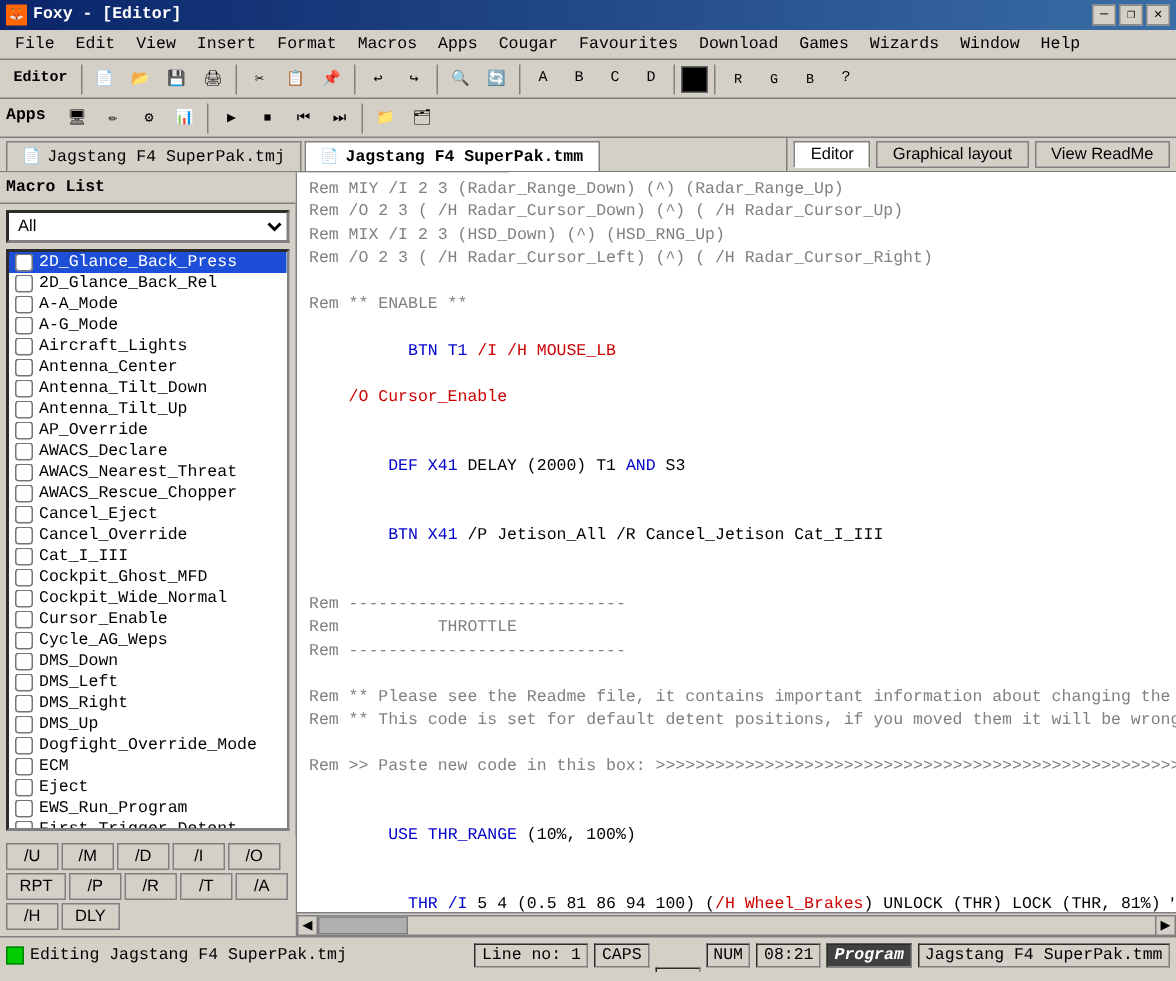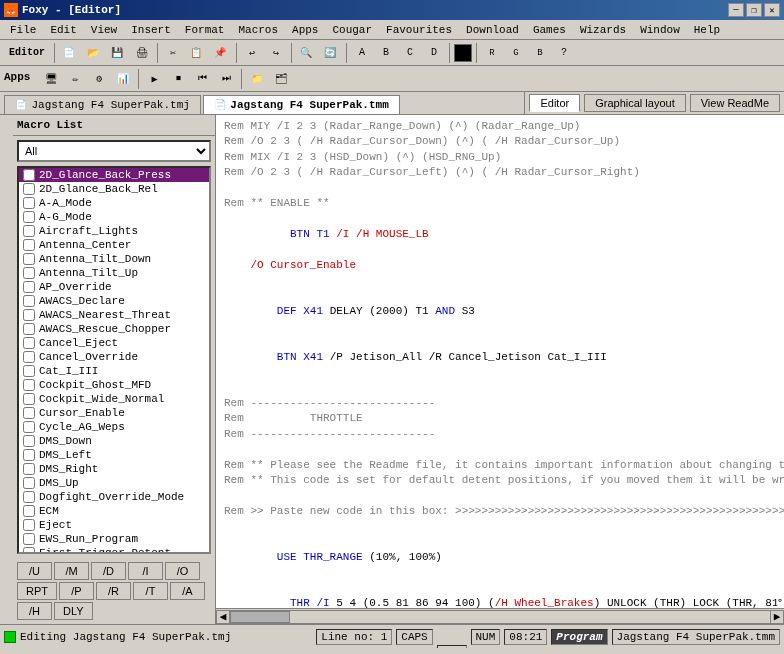--- a/index.html
+++ b/index.html
@@ -110,26 +110,25 @@
       padding: 2px 10px;
       font-size: 11px;
       border: 1px solid #808080;
       background: #d4d0c8;
       cursor: pointer;
     }
     .editor-tab-btn.active { background: white; border-bottom-color: white; }
 
     
     .left-panel {
-      width: 216px;
+      width: 198px;
       background: #d4d0c8;
       border-right: 1px solid #808080;
       display: flex;
       flex-direction: column;
-      padding-left: 13px;
     }
     .macro-list-header {
       background: #d4d0c8;
       padding: 4px;
       font-size: 11px;
       font-weight: bold;
       border-bottom: 1px solid #808080;
     }
     .macro-dropdown {
       margin: 4px;
@@ -147,21 +146,21 @@
       border: 2px inset #808080;
     }
     .macro-item {
       display: flex;
       align-items: center;
       padding: 1px 4px;
       font-size: 11px;
       cursor: pointer;
       gap: 4px;
     }
-    .macro-item.selected { background: #701a75; color: white; }
+    .macro-item.selected { background: #1d4ed8; color: white; }
     .macro-checkbox { width: 12px; height: 12px; }
 
     
     .macro-btns {
       display: flex;
       flex-wrap: wrap;
       gap: 2px;
       padding: 4px;
       background: #d4d0c8;
     }

